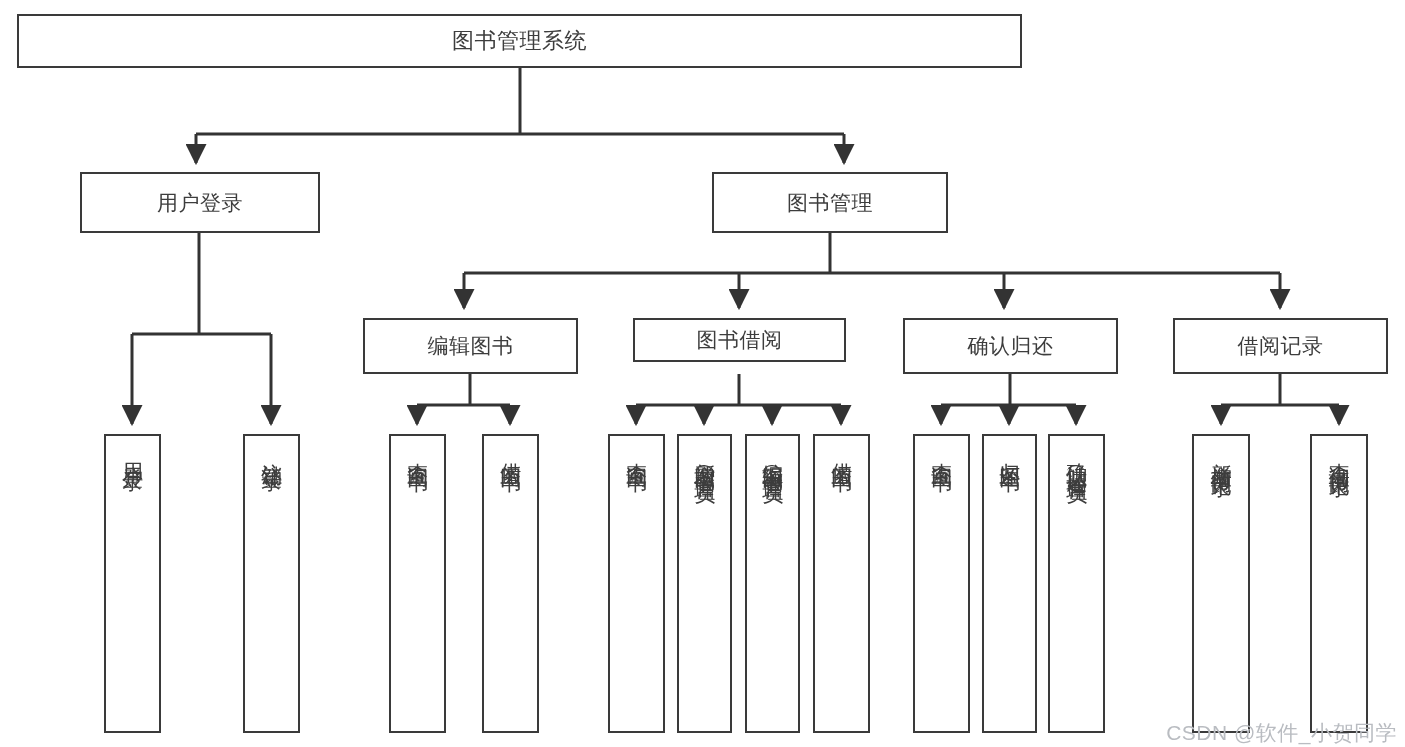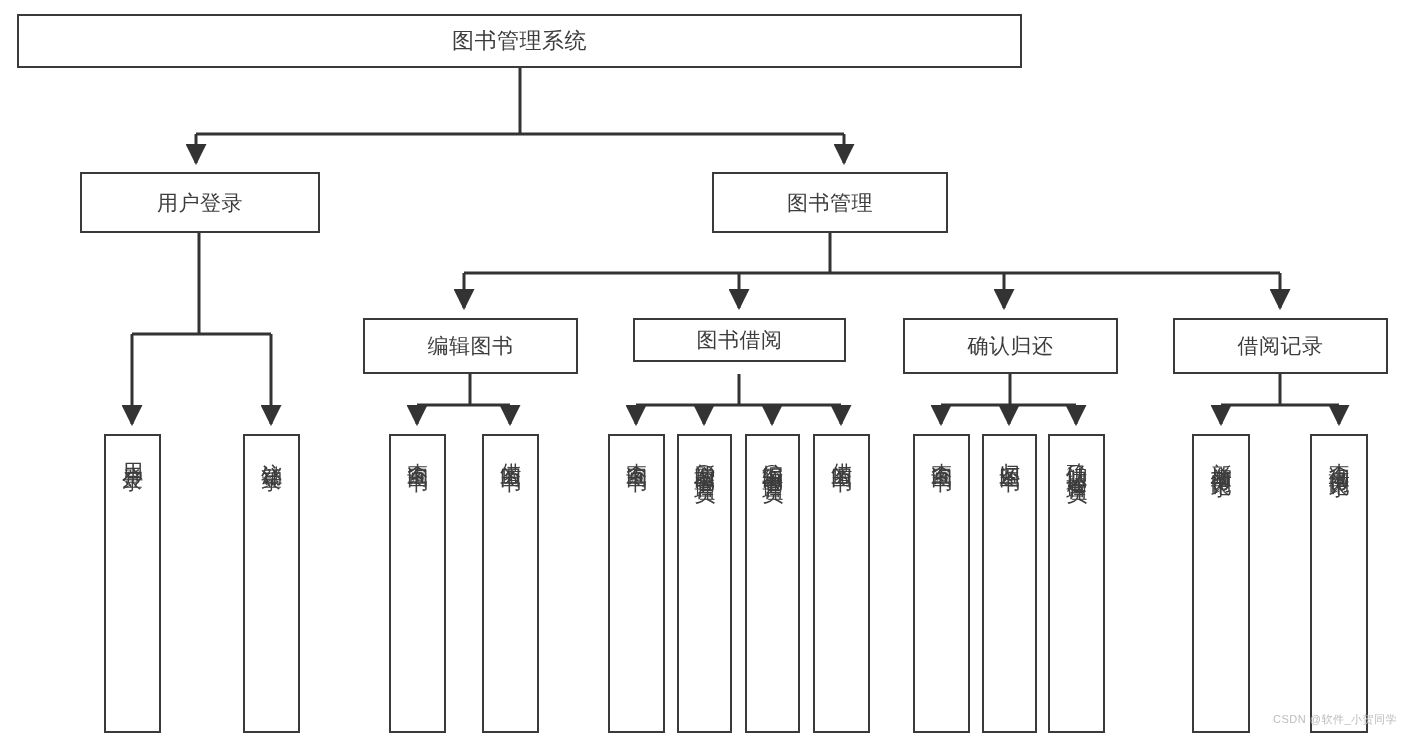--- a/index.html
+++ b/index.html
@@ -50,22 +50,22 @@
     line-height: 1.08;
     letter-spacing: 3px;
     white-space: nowrap;
   }
   .node.root {
     font-size: 22px;
   }
   #watermark {
     position: absolute;
     right: 8px;
-    bottom: 20px;
-    font-size: 11px;
+    bottom: 0;
+    font-size: 21px;
     color: #b9bcc1;
     letter-spacing: 0.5px;
     white-space: nowrap;
     font-family: "Liberation Sans", "DejaVu Sans", sans-serif;
   }
 </style>
 </head>
 <body>
 
 <div id="diagram-root">

